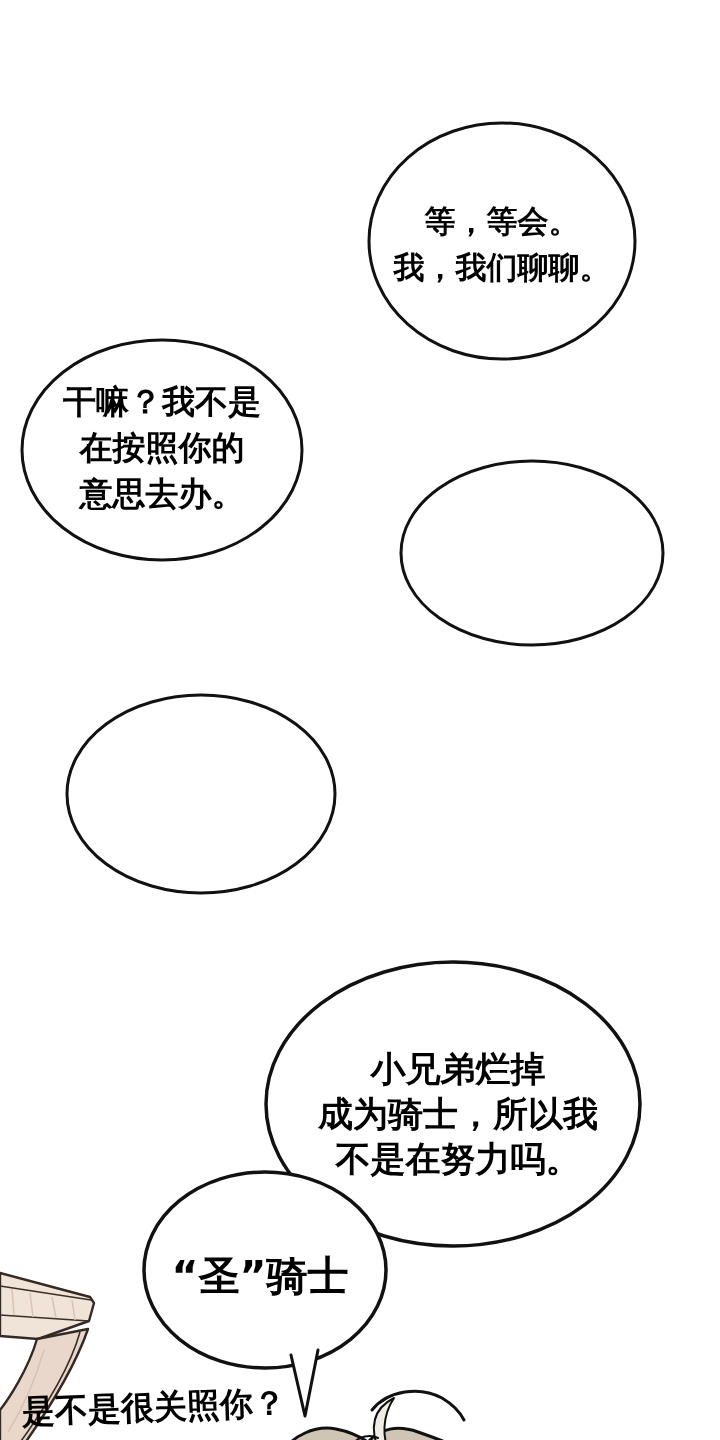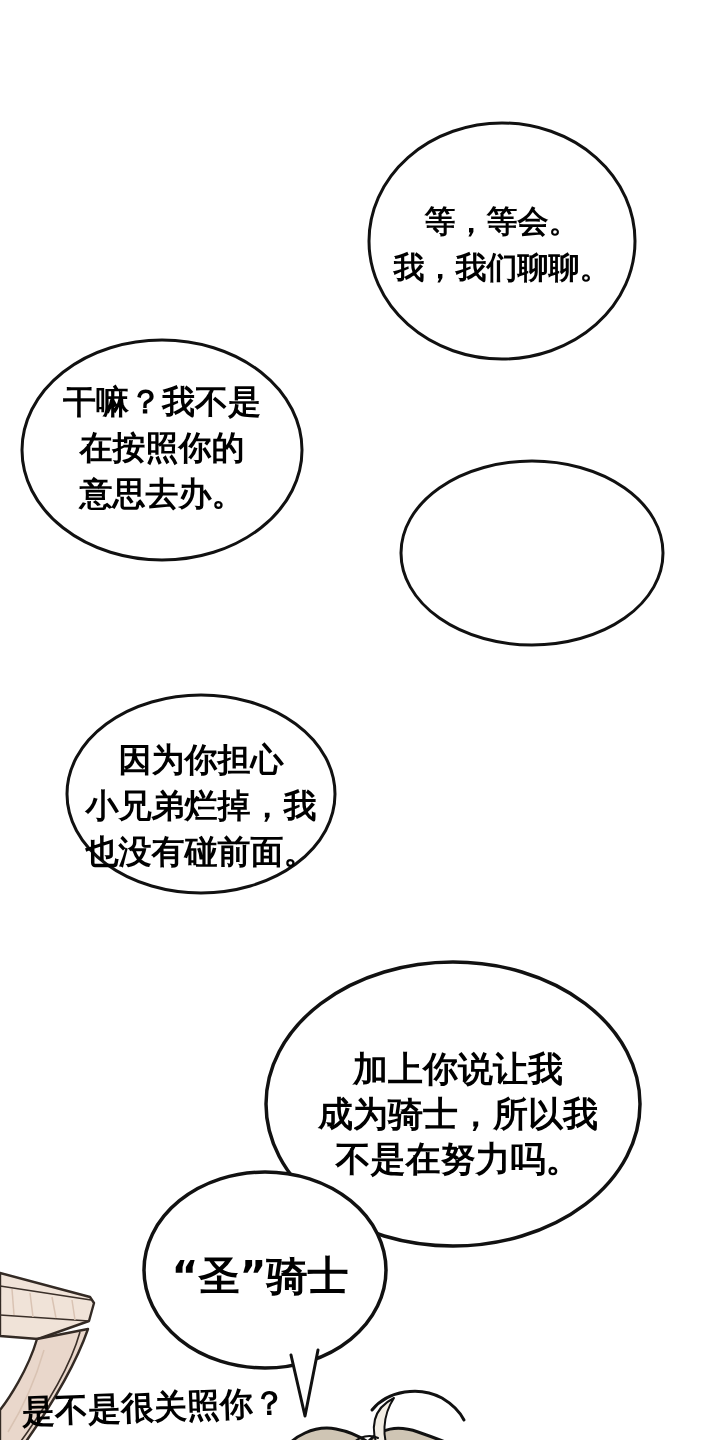--- a/index.html
+++ b/index.html
@@ -79,23 +79,20 @@
       </g>
       <path d="M505,1432 C510,1426 516,1428 519,1434 L513,1440 L504,1440 Z" stroke="#111111" stroke-width="1.5" fill="#f2ede3"></path>
     </g>
   </svg>
 
   <div class="bubble-text bt1">等，等会。
 我，我们聊聊。</div>
   <div class="bubble-text bt2">干嘛？我不是
 在按照你的
 意思去办。</div>
-  <div class="bubble-text bt4">因为你担心
-小兄弟烂掉，我
-也没有碰前面。</div>
-  <div class="bubble-text bt5">加上你说让我
+  <div class="bubble-text bt5">小兄弟烂掉
 成为骑士，所以我
 不是在努力吗。</div>
   <div class="bubble-text bt6">“圣”骑士</div>
 
   <div class="caption">是不是很关照你？</div>
 
 </div>
 
 </body></html>

